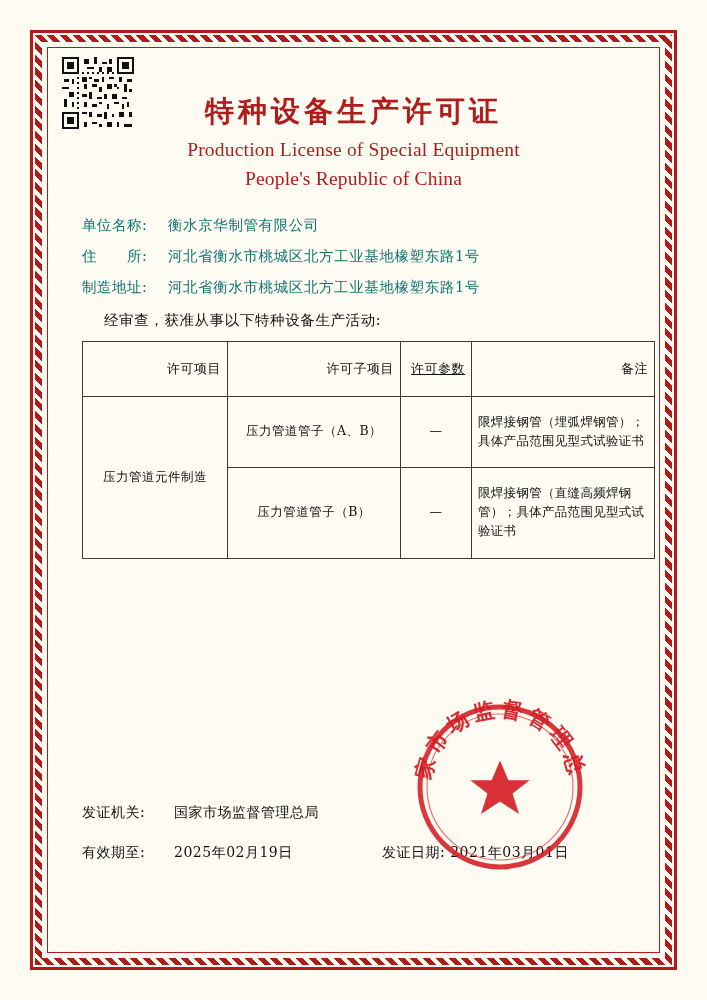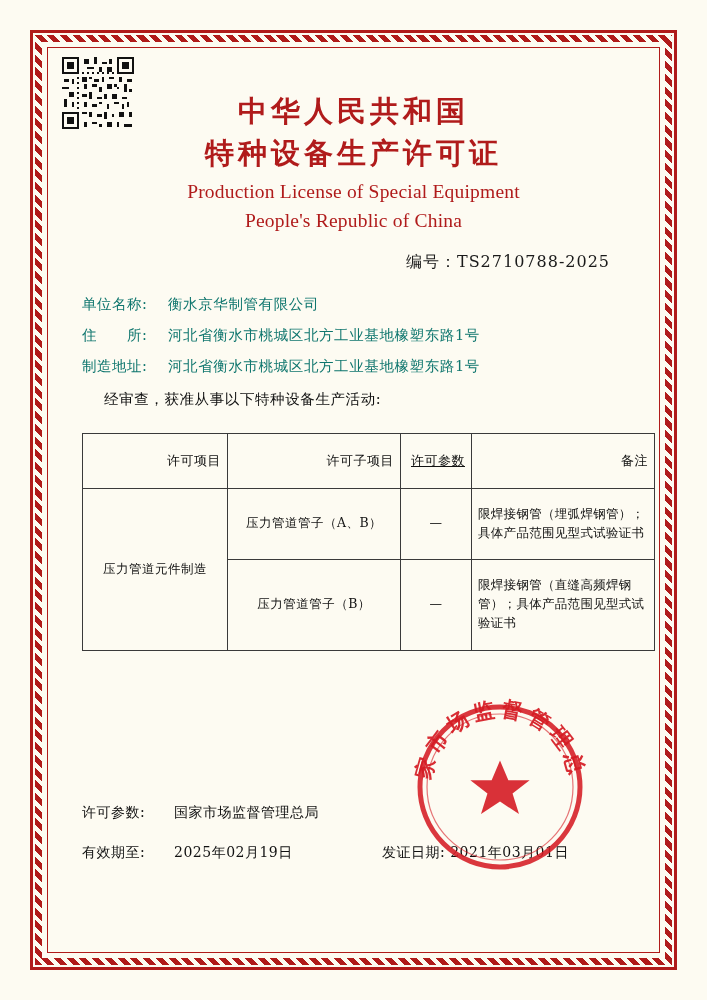--- a/index.html
+++ b/index.html
@@ -137,21 +137,21 @@
     flex: 0 0 86px;
     letter-spacing: 0.5px;
   }
   .info-value {
     letter-spacing: 0.6px;
     text-align: right;
   }
 
   .approval {
     margin-top: 14px;
-    margin-bottom: 24px;
+    margin-bottom: 11px;
     padding-left: 52px;
     font-size: 14.5px;
     font-family: "DejaVu Serif", serif;
     letter-spacing: 0.6px;
     color: #111;
   }
 
   
   table.lic {
     width: 520px;
@@ -331,29 +331,25 @@
             <rect x="18" y="26" width="2" height="2"></rect>
           <rect x="22" y="26" width="1" height="2"></rect>
             <rect x="25" y="27" width="3" height="1"></rect>
           <rect x="24" y="19" width="1" height="2"></rect>
             <rect x="21" y="11" width="1" height="1"></rect>
         </g>
       </svg>
     </div>
 
     <div class="title-block">
-      <div class="title-cn">中华人民共和国</div>
       <div class="title-cn">特种设备生产许可证</div>
       <div class="title-en">Production License of Special Equipment</div>
       <div class="title-en2">People's Republic of China</div>
     </div>
 
-    <div class="certno">
-      <span>编号：</span><span>TS2710788-2025</span>
-    </div>
 
     <div class="info">
       <div class="info-row">
         <span class="info-label">单位名称:</span>
         <span class="info-value">衡水京华制管有限公司</span>
       </div>
       <div class="info-row">
         <span class="info-label">住　　所:</span>
         <span class="info-value">河北省衡水市桃城区北方工业基地橡塑东路1号</span>
       </div>
@@ -384,21 +380,21 @@
         <tr class="row-h2">
           <td class="center">压力管道管子（B）</td>
           <td class="center">—</td>
           <td class="note">限焊接钢管（直缝高频焊钢管）；具体产品范围见型式试验证书</td>
         </tr>
       </tbody>
     </table>
 
     <div class="footer">
       <div class="footer-row">
-        <span class="footer-label">许可参数:</span>
+        <span class="footer-label">发证机关:</span>
         <span class="footer-value">国家市场监督管理总局</span>
       </div>
       <div class="footer-row">
         <span class="footer-label">有效期至:</span>
         <span class="footer-value">2025年02月19日</span>
       </div>
     </div>
 
     <div class="issue-date">
       <span>发证日期:</span>

